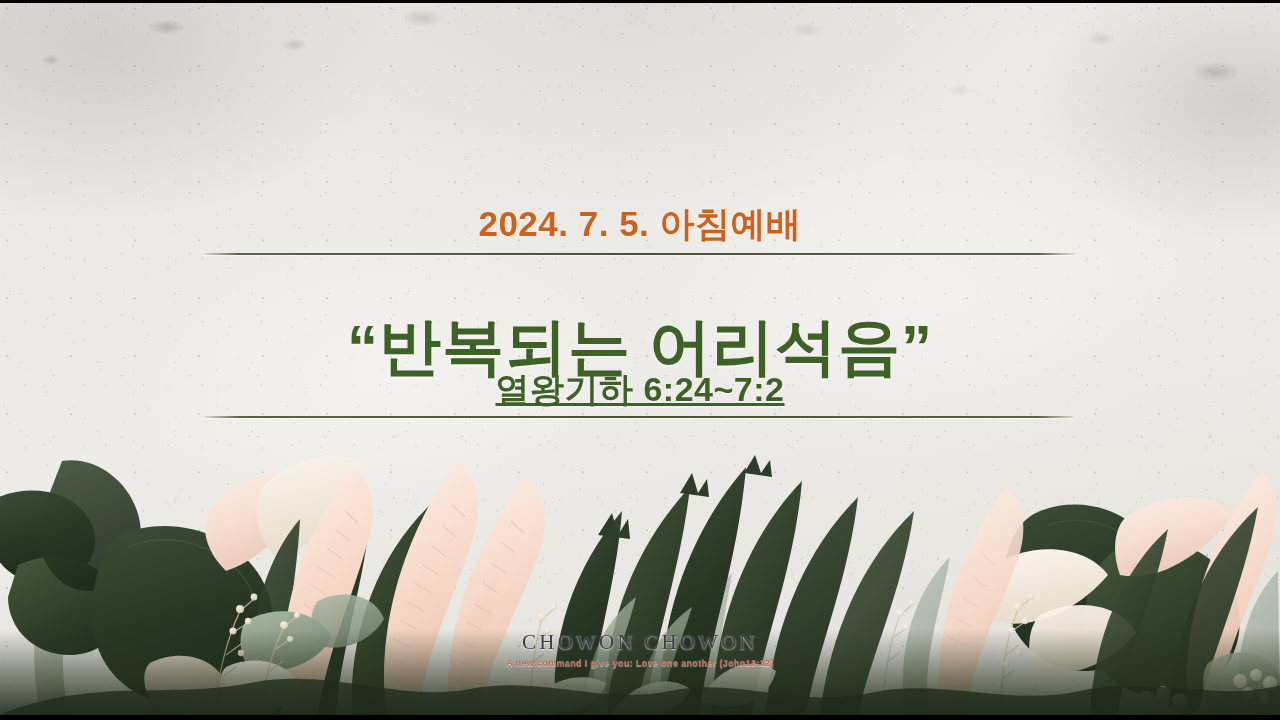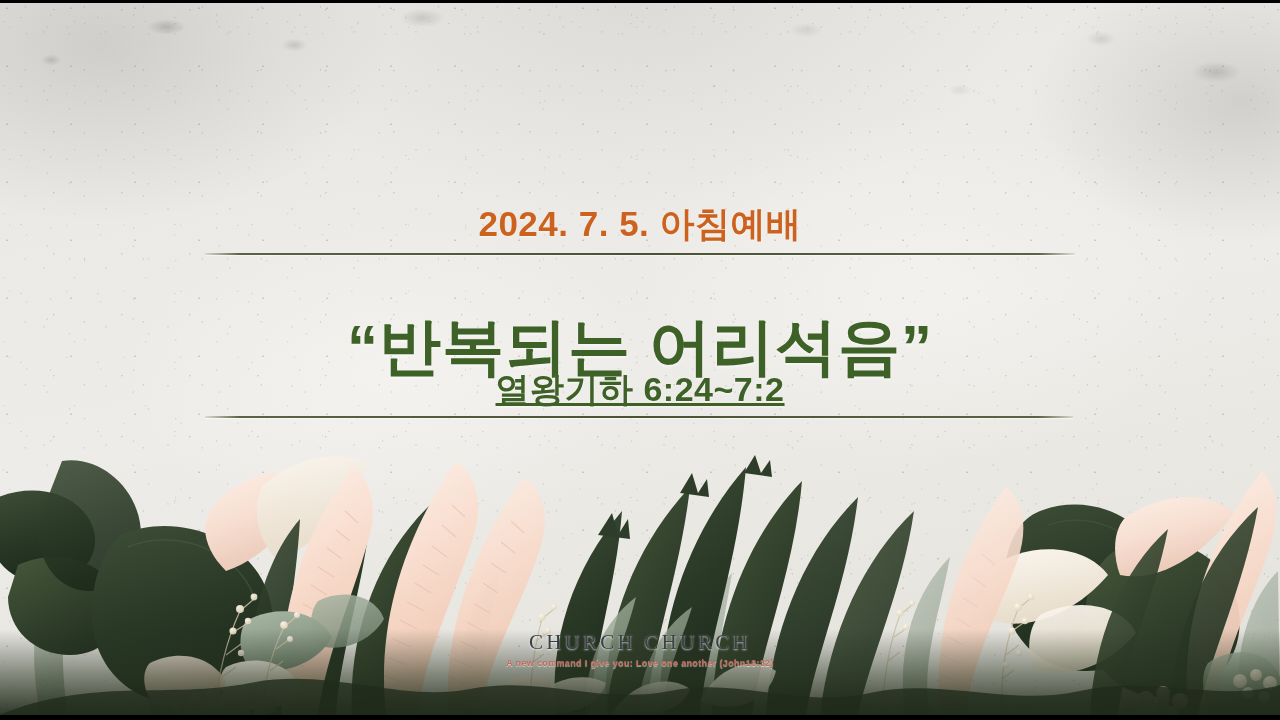--- a/index.html
+++ b/index.html
@@ -419,18 +419,18 @@
       </g>
 
       <rect x="0" y="214" width="1280" height="86" fill="url(#gBaseShade)"></rect>
       <g opacity="0.8">
         <path d="M0 300 C 90 262 170 284 250 268 C 330 252 400 288 470 274 C 540 260 600 290 670 276 C 740 262 800 294 870 278 C 940 262 1010 292 1080 276 C 1150 260 1220 288 1280 270 L1280 300 Z" fill="#202c1c"></path>
       </g>
     </svg>
   </div>
 
   <div class="logo">
-    <div class="logo-name">CHURCH CHURCH</div>
+    <div class="logo-name">CHOWON CHOWON</div>
     <div class="logo-tagline">A new command I give you: Love one another (John13:32)</div>
   </div>
 
   <div class="bar-bottom"></div>
 </div>
 
 </body></html>

